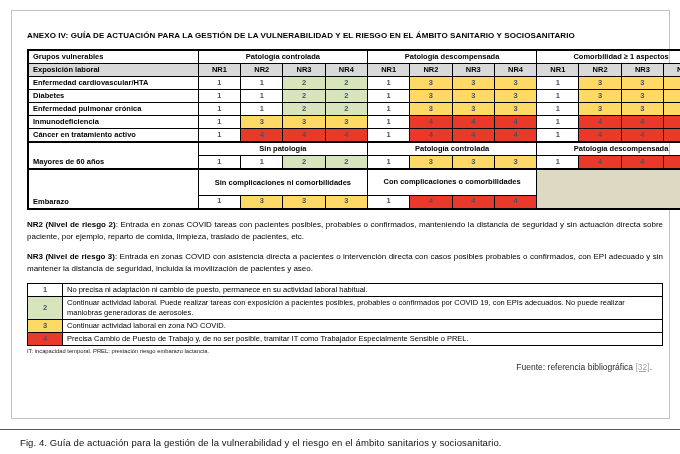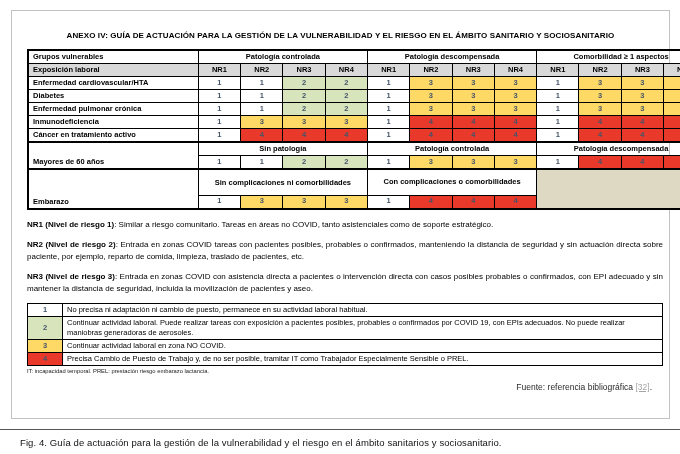--- a/index.html
+++ b/index.html
@@ -11,21 +11,21 @@
   .frame {
     box-sizing:border-box;
     margin:10px 10px 0 11px;
     width:659px; height:409px;
     border:1px solid #c2c2c2;
     padding:12px 15px 8px 15px;
     background:#ffffff;
   }
   .annex-title {
     margin-top:8px; margin-bottom:9px;
-    text-align:center;
+    text-align:left;
     font-size:8px; font-weight:bold; color:#000;
     letter-spacing:0.1px;
   }
   
   table.risk-table {
     border-collapse:collapse; table-layout:fixed;
     width:680px; font-size:7.5px;
     border:2px solid #000;
   }
   .risk-table col.c-label { width:157px; }
@@ -215,21 +215,20 @@
           <td class="val" style="background: rgb(255, 217, 101);">3</td>
           <td class="val" style="background: rgb(255, 255, 255);">1</td>
           <td class="val" style="background: rgb(232, 57, 43);">4</td>
           <td class="val" style="background: rgb(232, 57, 43);">4</td>
           <td class="val" style="background: rgb(232, 57, 43);">4</td>
         </tr>
       </tbody>
   </table>
 
   <div class="defs" id="definitions">
-      <p><b>NR1 (Nivel de riesgo 1)</b><span>: Similar a riesgo comunitario. Tareas en áreas no COVID, tanto asistenciales como de soporte estratégico.</span></p>
       <p><b>NR2 (Nivel de riesgo 2)</b><span>: Entrada en zonas COVID tareas con pacientes posibles, probables o confirmados, manteniendo la distancia de seguridad y sin actuación directa sobre paciente, por ejemplo, reparto de comida, limpieza, traslado de pacientes, etc.</span></p>
       <p><b>NR3 (Nivel de riesgo 3)</b><span>: Entrada en zonas COVID con asistencia directa a pacientes o intervención directa con casos posibles probables o confirmados, con EPI adecuado y sin mantener la distancia de seguridad, incluida la movilización de pacientes y aseo.</span></p>
     </div>
 
   <table class="legend-table">
     <tbody id="legend-tbody">
         <tr>
           <td class="num" style="background: rgb(255, 255, 255);">1</td>
           <td>No precisa ni adaptación ni cambio de puesto, permanece en su actividad laboral habitual.</td>
         </tr>

